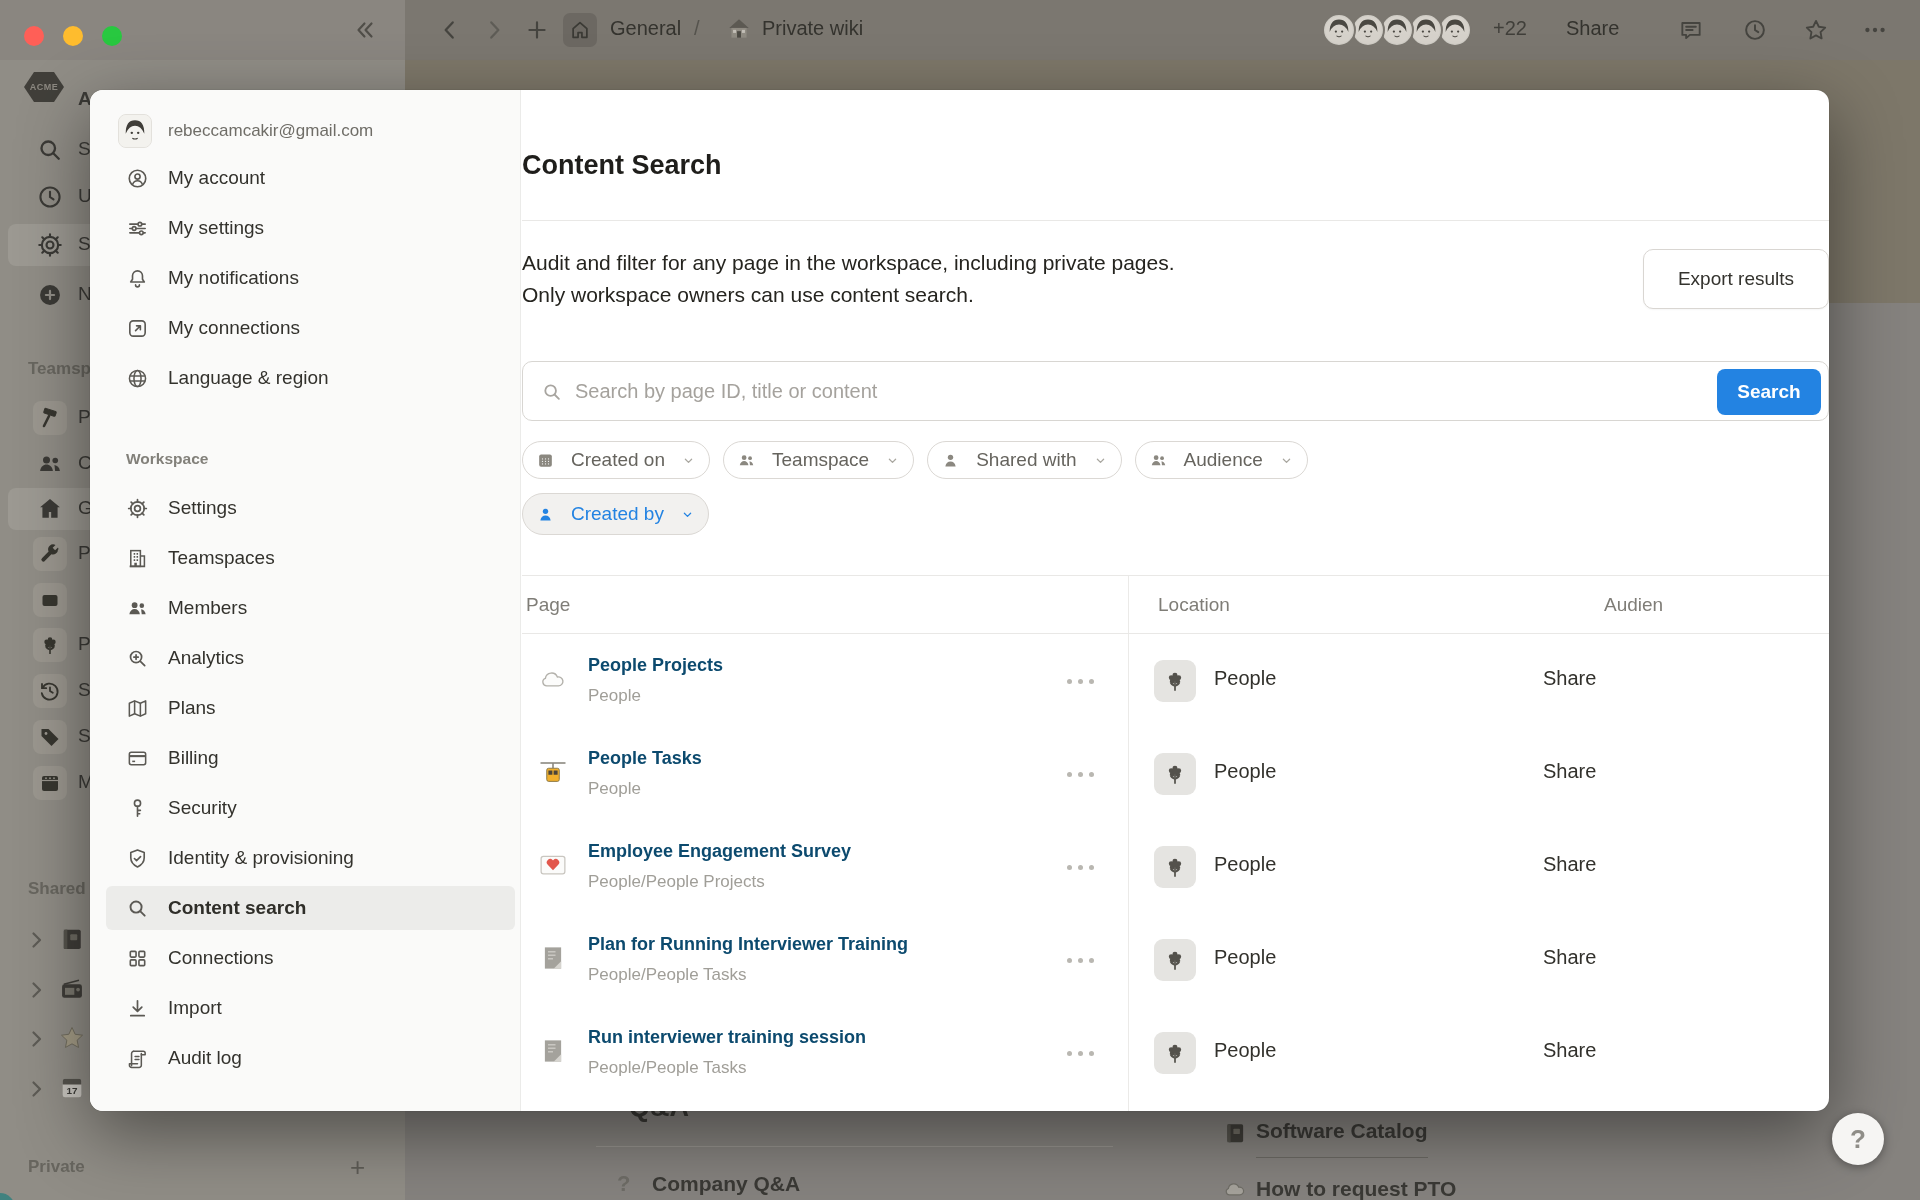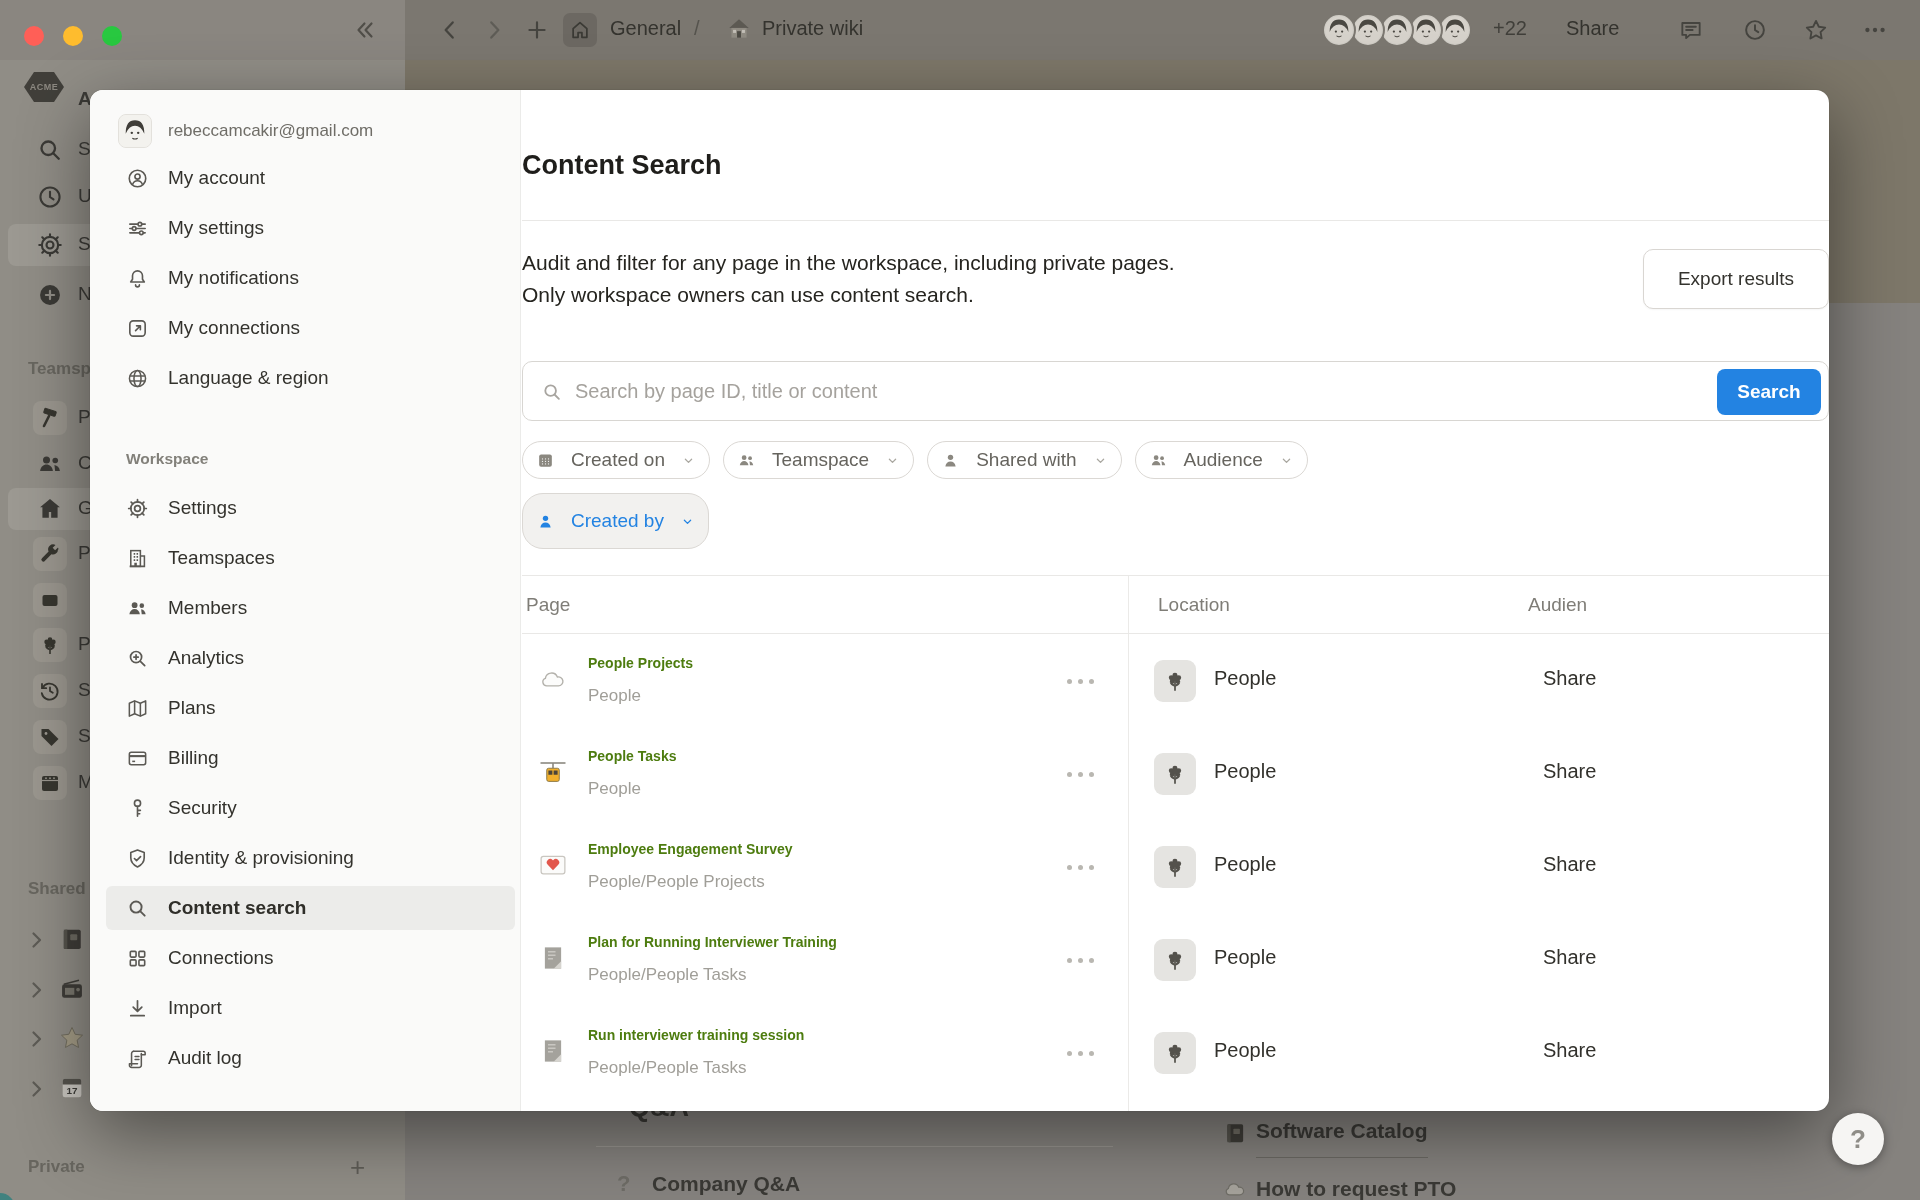--- a/index.html
+++ b/index.html
@@ -92,31 +92,31 @@
     background:#2383e2; color:#fff; font-size:19px; font-weight:600; font-family:inherit; cursor:pointer; }
   .chips { position:absolute; left:112px; top:351px; height:38px; display:flex; gap:13px; }
   .chip { height:38px; border:1px solid #dbd8d4; border-radius:19px; background:#fff; display:flex; align-items:center;
     gap:16px; padding:0 13px 0 13px; cursor:pointer; }
   .chip .c-ic { width:19px; height:19px; color:#8b8880; }
   .chip .c-ic svg { width:100%; height:100%; }
   .chip .c-lab { font-size:19px; color:#66645e; white-space:nowrap; }
   .chip .c-chev { width:15px; height:15px; color:#a9a7a0; }
   .chip .c-chev svg { width:100%; height:100%; }
   .chip2row { position:absolute; left:112px; top:403px; height:42px; display:flex; }
-  .chip.active { height:56px; border-radius:21px; background:#f2f1ef; }
+  .chip.active { height:42px; border-radius:21px; background:#f2f1ef; }
   .chip.active .c-ic, .chip.active .c-lab, .chip.active .c-chev { color:#2383e2; }
 
   .m-table { position:absolute; left:112px; right:108px; top:485px; bottom:0; border-top:1px solid #e9e8e6; overflow:hidden; }
   .t-head { position:relative; height:58px; border-bottom:1px solid #e9e8e6; }
   .t-h { position:absolute; top:18px; font-size:19px; color:#7f7d77; white-space:nowrap; }
   .t-vline { position:absolute; left:606px; top:0; bottom:0; width:1px; background:#ebeae8; }
   .t-row { position:relative; height:93px; }
   .t-icon { position:absolute; left:16px; top:30px; width:30px; height:30px; }
   .t-icon svg { width:100%; height:100%; }
-  .t-title { position:absolute; left:66px; top:21px; font-size:14px; font-weight:600; color:#4d7c0f; white-space:nowrap; }
+  .t-title { position:absolute; left:66px; top:21px; font-size:18px; font-weight:600; color:#0c4a6e; white-space:nowrap; }
   .t-path { position:absolute; left:66px; top:52px; font-size:17px; color:#a09e98; white-space:nowrap; }
   .t-dots { position:absolute; left:538px; top:38px; width:40px; height:18px; display:flex; gap:6px; align-items:center;
     justify-content:center; cursor:pointer; }
   .t-dots i { width:5px; height:5px; border-radius:50%; background:#b9b7b1; }
   .t-locbox { position:absolute; left:632px; top:26px; width:42px; height:42px; border-radius:9px; background:#e5e4e1;
     display:flex; align-items:center; justify-content:center; }
   .t-locbox svg { width:26px; height:26px; color:#54524c; }
   .t-loc { position:absolute; left:692px; top:33px; font-size:20px; color:#32312c; white-space:nowrap; }
   .t-aud { position:absolute; left:1021px; top:33px; font-size:20px; color:#32312c; white-space:nowrap; }
 </style>
@@ -626,21 +626,21 @@
             <span class="c-chev"><svg viewBox="0 0 24 24" fill="none" stroke="currentColor" stroke-width="2" stroke-linecap="round" stroke-linejoin="round">
                 <path d="M7 10l5 5 5-5"></path>
               </svg></span>
           </div>
         </div>
       <div class="m-table" style="left:0;right:0" id="rtable">
         <div class="t-vline"></div>
         <div class="t-head">
           <span class="t-h" style="left:4px">Page</span>
           <span class="t-h" style="left:636px">Location</span>
-          <span class="t-h" style="left:1006px">Audien</span>
+          <span class="t-h" style="left:1082px">Audien</span>
         </div>
         <div id="rows">
             <div class="t-row">
               <span class="t-icon"><svg viewBox="0 0 24 24">
                   <path d="M7 17.5h9.3a3.6 3.6 0 10-.8-7.1 5 5 0 00-9.6 1.1A3.1 3.1 0 007 17.5z" fill="#fcfcfb" stroke="#b3b1ab" stroke-width="1.1"></path>
                 </svg></span>
               <div class="t-title">People Projects</div>
               <div class="t-path">People</div>
               <div class="t-dots">
                 <i></i>

